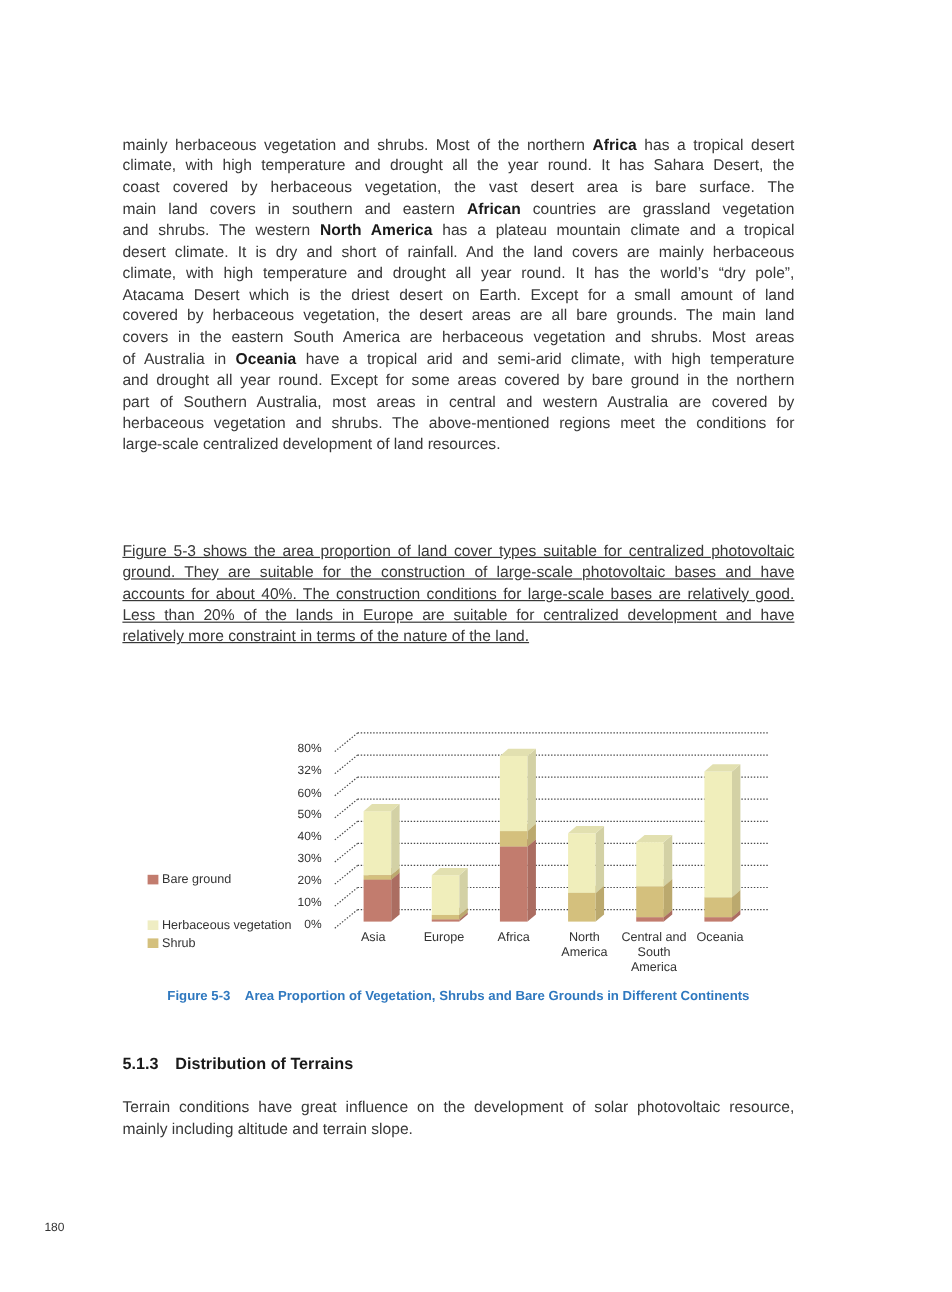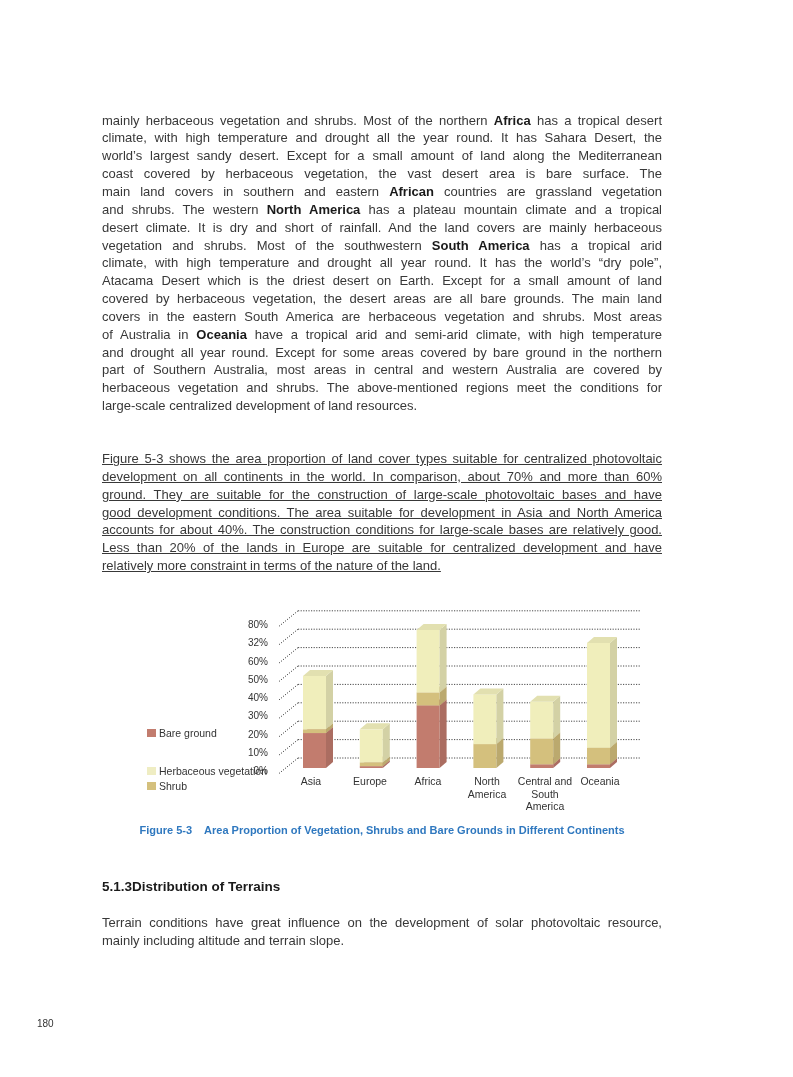--- a/index.html
+++ b/index.html
@@ -22,70 +22,66 @@
   .caption {
     position: absolute; left: 102px; width: 560px; top: 823px;
     text-align: center; font-size: 11px; line-height: 14px; font-weight: bold; color: #2f78bf;
   }
   .caption .fig-num { margin-right: 12px; }
 
   .heading {
     position: absolute; left: 102px; top: 878px; font-size: 13.5px; line-height: 18px;
     font-weight: bold; color: #1a1a1a;
   }
-  .heading .sec-num { margin-right: 0; text-align: center; }
+  .heading .sec-num { margin-right: 14px; text-align: center; }
 
   .page-number {
     position: absolute; left: 37px; top: 1017px; font-size: 10px; line-height: 14px; color: #333;
   }
 
   
   #chart-svg { position: absolute; left: 100px; top: 595px; width: 560px; height: 225px; pointer-events: none; }
   .dot { stroke: #4a4a4a; stroke-width: 1; stroke-dasharray: 1.2 1.4; fill: none; }
   .ytick {
     position: absolute; left: 228px; width: 40px; text-align: right;
     font-size: 10px; line-height: 12px; color: #333;
   }
   .xlabel {
     position: absolute; width: 64px; top: 775px; text-align: center;
     font-size: 10.5px; line-height: 12.5px; color: #333;
   }
   .legend-item {
     position: absolute; left: 123px; height: 12px; font-size: 10.5px; line-height: 12px;
-    display: flex; align-items: center; color: #333; white-space: nowrap; margin-left: 24px;
+    display: flex; align-items: center; color: #333; white-space: nowrap;
   }
   .legend-swatch { width: 9px; height: 8px; margin-right: 3px; display: inline-block; }
 </style>
 </head>
 <body>
 
 <div id="p1" class="para">
     <div class="jline">mainly herbaceous vegetation and shrubs. Most of the northern <span class="b">Africa</span> has a tropical desert</div>
     <div class="jline">climate, with high temperature and drought all the year round. It has Sahara Desert, the</div>
-    <div class="jline">world’s largest sandy desert. Except for a small amount of land along the Mediterranean</div>
     <div class="jline">coast covered by herbaceous vegetation, the vast desert area is bare surface. The</div>
     <div class="jline">main land covers in southern and eastern <span class="b">African</span> countries are grassland vegetation</div>
     <div class="jline">and shrubs. The western <span class="b">North America</span> has a plateau mountain climate and a tropical</div>
     <div class="jline">desert climate. It is dry and short of rainfall. And the land covers are mainly herbaceous</div>
-    <div class="jline">vegetation and shrubs. Most of the southwestern <span class="b">South America</span> has a tropical arid</div>
     <div class="jline">climate, with high temperature and drought all year round. It has the world’s “dry pole”,</div>
     <div class="jline">Atacama Desert which is the driest desert on Earth. Except for a small amount of land</div>
     <div class="jline">covered by herbaceous vegetation, the desert areas are all bare grounds. The main land</div>
     <div class="jline">covers in the eastern South America are herbaceous vegetation and shrubs. Most areas</div>
     <div class="jline">of Australia in <span class="b">Oceania</span> have a tropical arid and semi-arid climate, with high temperature</div>
     <div class="jline">and drought all year round. Except for some areas covered by bare ground in the northern</div>
     <div class="jline">part of Southern Australia, most areas in central and western Australia are covered by</div>
     <div class="jline">herbaceous vegetation and shrubs. The above-mentioned regions meet the conditions for</div>
     <div class="jline last">large-scale centralized development of land resources.</div>
   </div>
 <div id="p2" class="para">
     <div class="jline">Figure 5-3 shows the area proportion of land cover types suitable for centralized photovoltaic</div>
-    <div class="jline">development on all continents in the world. In comparison, about 70% and more than 60%</div>
     <div class="jline">ground. They are suitable for the construction of large-scale photovoltaic bases and have</div>
-    <div class="jline">good development conditions. The area suitable for development in Asia and North America</div>
     <div class="jline">accounts for about 40%. The construction conditions for large-scale bases are relatively good.</div>
     <div class="jline">Less than 20% of the lands in Europe are suitable for centralized development and have</div>
     <div class="jline last">relatively more constraint in terms of the nature of the land.</div>
   </div>
 
 <div>
   <svg id="chart-svg" viewBox="100 595 560 225" xmlns="http://www.w3.org/2000/svg">
       <line x1="279" y1="773.5" x2="298" y2="758" class="dot"></line>
       <line x1="298" y1="758" x2="641" y2="758" class="dot"></line>
       <line x1="279" y1="755.1" x2="298" y2="739.6" class="dot"></line>

